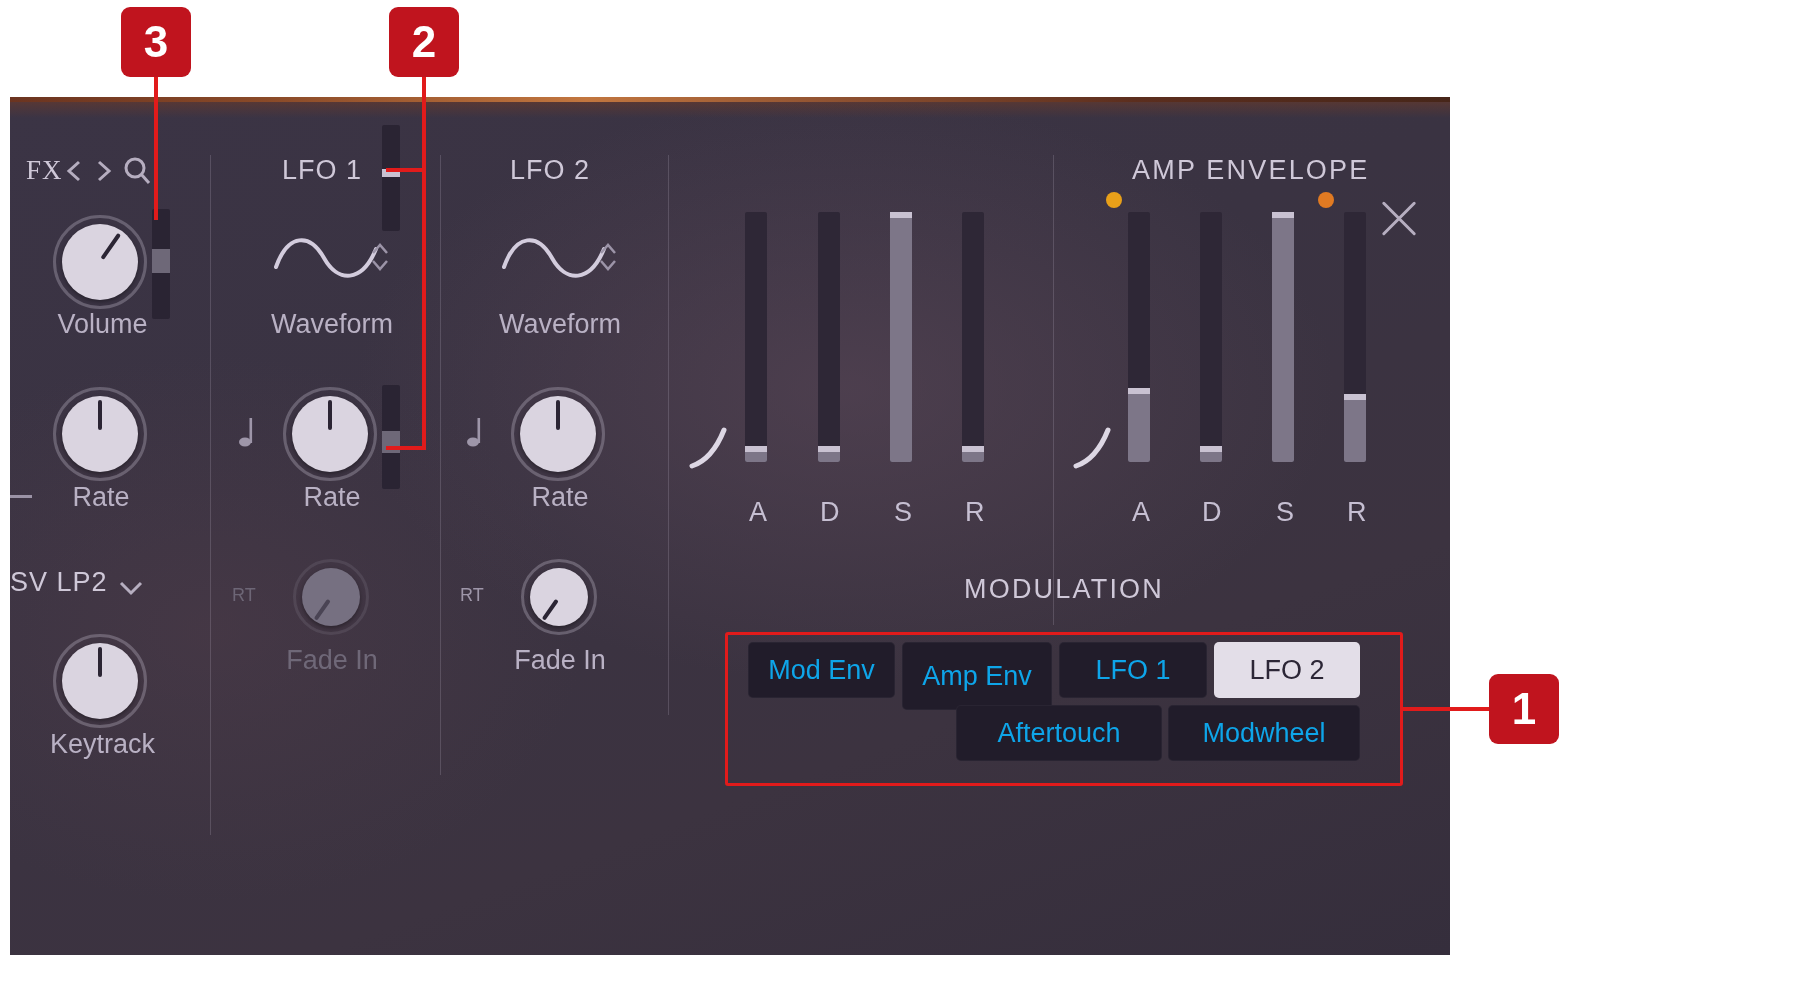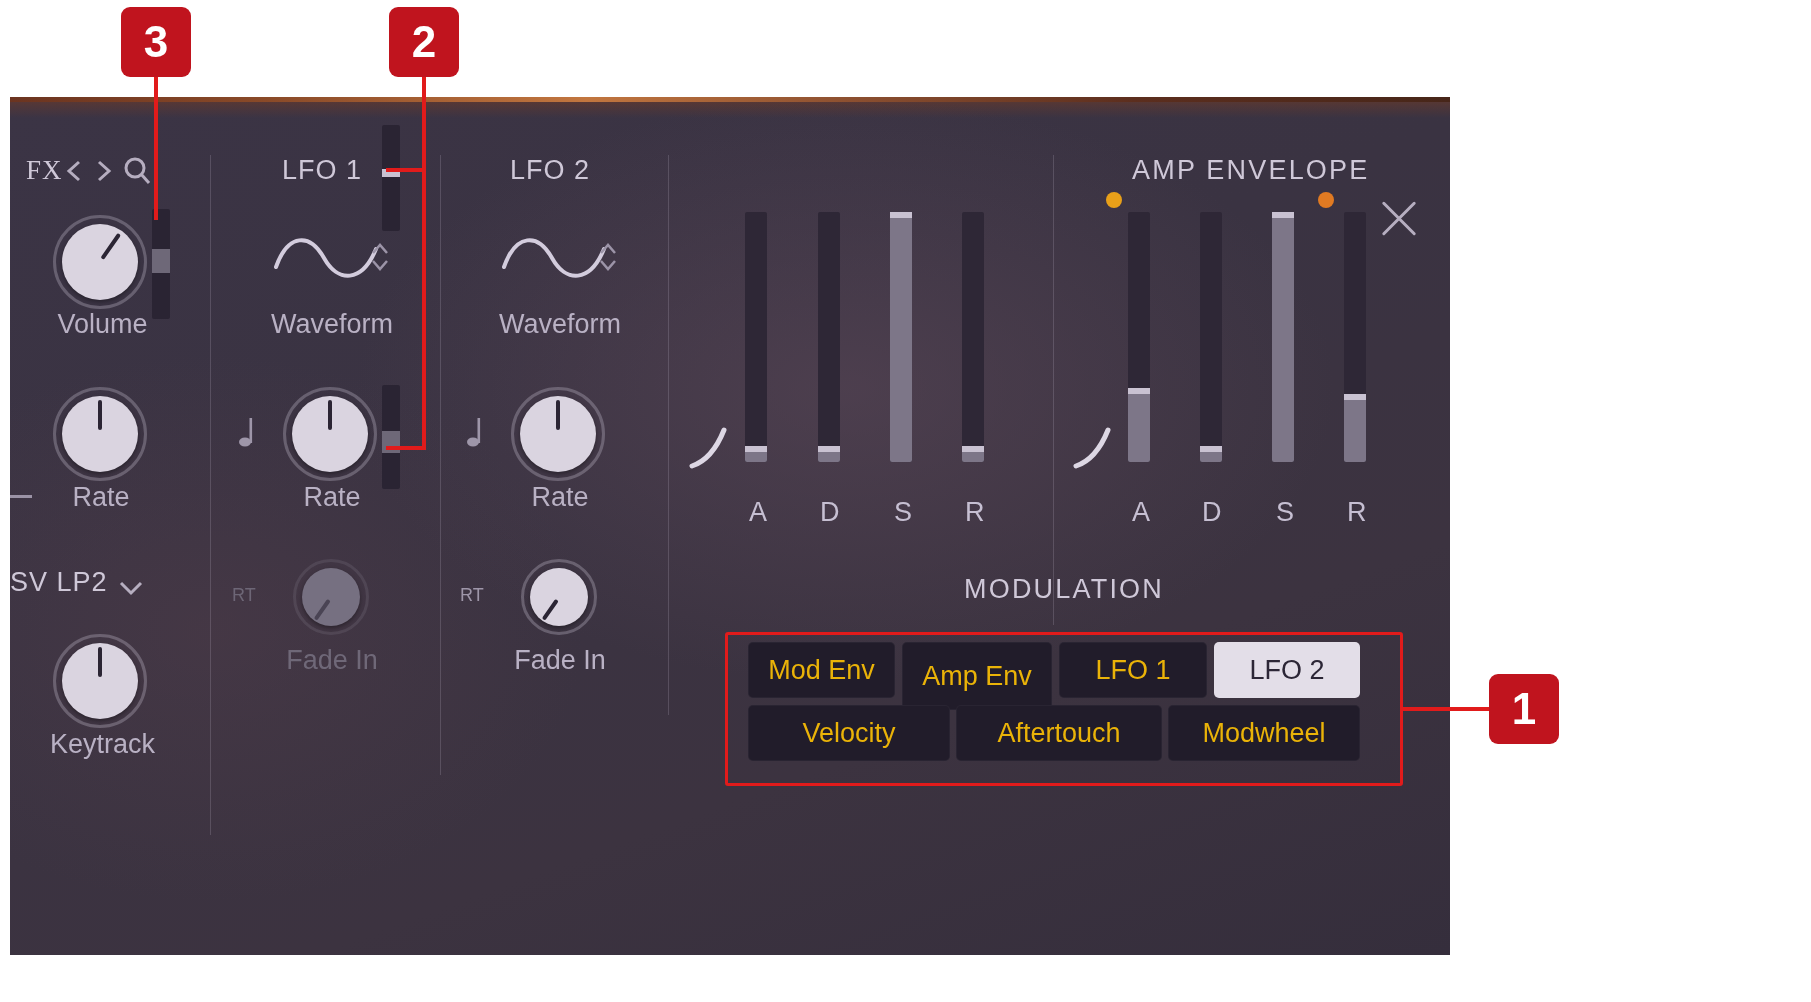--- a/index.html
+++ b/index.html
@@ -101,21 +101,21 @@
   .fader .fill { position:absolute; left:0; width:100%; bottom:0; background:#7d7688; border-radius:0 0 2px 2px; }
   .fader .cap { position:absolute; left:0; width:100%; height:6px; background:#c9c2d2; }
 
   .env-dot { position:absolute; width:16px; height:16px; border-radius:50%; }
 
   
   .mod-btn {
     position:absolute;
     background:#211c2a;
     border-radius:5px;
-    color:#eab308;
+    color:#0ea5e9;
     font-size:27px;
     display:flex; align-items:center; justify-content:center;
     cursor:pointer;
     border: 1px solid rgba(255,255,255,.04);
   }
   .mod-btn.active { background:#e3dee8; color:#2c2636; }
 
   
   .cl-line { position:absolute; background:#e11b1b; }
   .cl-box {
@@ -358,23 +358,20 @@
     <div class="mod-btn" style="left:892px; top:545px; width:150px; height:68px;">
       <span>Amp Env</span>
     </div>
     <div class="mod-btn" style="left:1049px; top:545px; width:148px; height:56px;">
       <span>LFO 1</span>
     </div>
     <div class="mod-btn active" style="left:1204px; top:545px; width:146px; height:56px;">
       <span>LFO 2</span>
     </div>
 
-    <div class="mod-btn" style="left:738px; top:608px; width:202px; height:56px;">
-      <span>Velocity</span>
-    </div>
     <div class="mod-btn" style="left:1158px; top:608px; width:192px; height:56px;">
       <span>Modwheel</span>
     </div>
     <div class="mod-btn" style="left:946px; top:608px; width:206px; height:56px;">
       <span>Aftertouch</span>
     </div>
 
   </div>
 
   <div class="cl-box" style="left:725px; top:632px; width:678px; height:154px;"></div>

